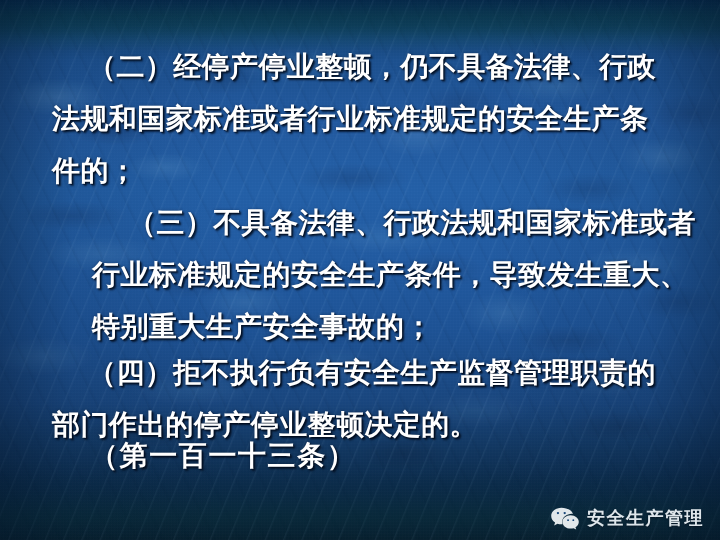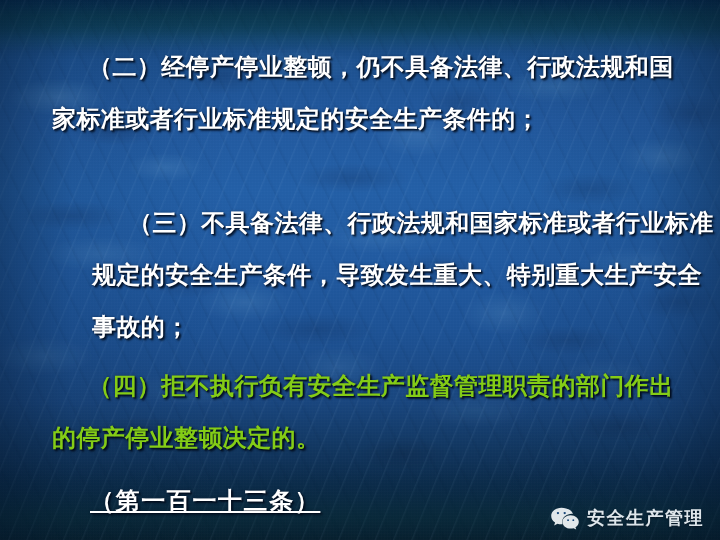--- a/index.html
+++ b/index.html
@@ -147,48 +147,47 @@
     left: 0;
     top: 0;
     width: 720px;
     height: 540px;
     z-index: 5;
   }
   .para {
     position: absolute;
     left: 52px;
     width: 624px;
-    font-size: 24px;
+    font-size: 28px;
     font-weight: bold;
     line-height: 52px;
     letter-spacing: 0.4px;
     color: #ffffff;
     text-indent: 36px;
     text-shadow:
       2px 2px 2px rgba(0,10,26,0.78),
       1px 1px 0 rgba(0,10,26,0.55),
       0 0 3px rgba(0,10,26,0.35);
     white-space: normal;
     word-break: break-all;
   }
   .para.p1 { top: 41px; }
   .para.p2 { top: 197px; margin-left: 40px; }
   .para.p3 {
-    top: 360px;
-    color: #84cc16;
+    top: 347px;
+    color: #ffffff;
     text-shadow:
       2px 2px 2px rgba(0,10,26,0.82),
       1px 1px 0 rgba(0,10,26,0.60),
       0 0 3px rgba(0,10,26,0.40);
   }
   .para.p4 {
-    top: 475px;
+    top: 430px;
     text-indent: 38px;
     letter-spacing: 1.6px;
-    text-decoration: underline;
   }
 
   
   .watermark {
     position: absolute;
     right: 16px;
     bottom: 10px;
     display: flex;
     align-items: center;
     gap: 7px;

